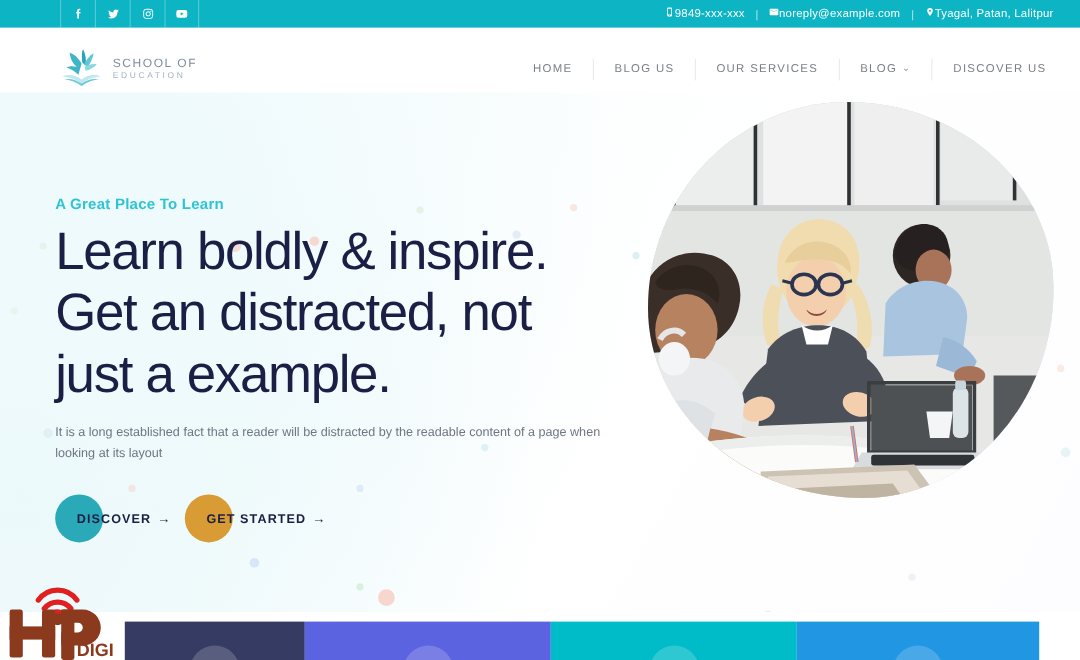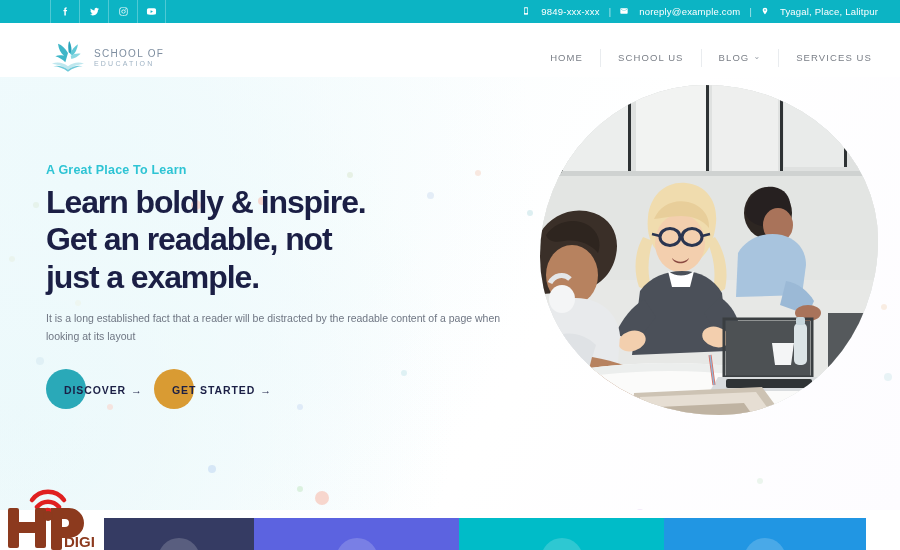--- a/index.html
+++ b/index.html
@@ -31,21 +31,21 @@
   }
   .social-ico:last-child { border-right:1px solid rgba(255,255,255,.28); }
   .social-ico svg { width:11px; height:11px; fill:#fff; }
 
   .contact-group {
     display:flex; align-items:center;
     color:#ffffff;
     font-size:9.5px;
     letter-spacing:.2px;
   }
-  .contact-item { display:flex; align-items:center; gap:11px; white-space:nowrap; }
+  .contact-item { display:flex; align-items:center; gap:0; white-space:nowrap; }
   .contact-item svg { width:8px; height:10px; fill:#fff; }
   .contact-sep { margin:0 9px; color:rgba(255,255,255,.7); font-size:9px; }
 
   
   .header {
     height:54px;
     background:#ffffff;
     display:flex;
     align-items:center;
     justify-content:space-between;
@@ -94,23 +94,23 @@
 
   .hero-copy { position:absolute; left:46px; top:86px; width:480px; }
   .eyebrow {
     font-size:12.5px;
     color:#2ec4d4;
     font-weight:700;
     letter-spacing:.2px;
     margin-bottom:7px;
   }
   .headline {
-    font-size:32px;
+    font-size:44px;
     line-height:1.17;
-    font-weight:700;
+    font-weight:400;
     color:#1b1f45;
     letter-spacing:-1.1px;
     margin-bottom:13px;
   }
   .subcopy {
     font-size:10.5px;
     line-height:1.72;
     color:#6f7683;
     width:468px;
     margin-bottom:22px;
@@ -221,21 +221,21 @@
       </span>
       <span>noreply@example.com</span>
     </div>
     <span class="contact-sep">|</span>
     <div class="contact-item">
       <span>
         <svg viewBox="0 0 24 24">
             <path d="M12 2a7 7 0 0 0-7 7c0 5.2 7 13 7 13s7-7.8 7-13a7 7 0 0 0-7-7zm0 9.5A2.5 2.5 0 1 1 14.5 9 2.5 2.5 0 0 1 12 11.5z"></path>
           </svg>
       </span>
-      <span>Tyagal, Place, Lalitpur</span>
+      <span>Tyagal, Patan, Lalitpur</span>
     </div>
   </div>
 </div>
 
 <div class="header">
 
   <div class="logo">
     <span class="logo-mark">
       <svg viewBox="0 0 60 52">
         <path d="M30 18c-4-7-9-12-15-14 1 8 4 14 9 18-5-1-9-1-13 1 6 2 11 5 15 9z" fill="#3fb6c8"></path>
@@ -250,28 +250,31 @@
       <span class="logo-line1">SCHOOL OF</span>
       <span class="logo-line2">EDUCATION</span>
     </span>
   </div>
 
   <nav class="nav">
     <div class="nav-item">
       <span>HOME</span>
     </div>
     <div class="nav-item">
-      <span>SCHOOL US</span>
+      <span>BLOG US</span>
+    </div>
+    <div class="nav-item">
+      <span>OUR SERVICES</span>
     </div>
     <div class="nav-item">
       <span>BLOG</span>
       <span class="chev">⌄</span>
     </div>
     <div class="nav-item">
-      <span>SERVICES US</span>
+      <span>DISCOVER US</span>
     </div>
   </nav>
 </div>
 
 <div class="hero">
 
   <div id="dot-layer">
       <span class="dot" style="left: 191px; top: 123px; width: 10px; height: 10px; background: rgb(249, 212, 204); opacity: 0.85;"></span>
       <span class="dot" style="left: 258px; top: 120px; width: 8px; height: 8px; background: rgb(246, 207, 198); opacity: 0.8;"></span>
       <span class="dot" style="left: 347px; top: 95px; width: 6px; height: 6px; background: rgb(230, 240, 226); opacity: 0.9;"></span>
@@ -295,21 +298,21 @@
       <span class="dot" style="left: 636px; top: 432px; width: 8px; height: 8px; background: rgb(236, 223, 245); opacity: 0.7;"></span>
       <span class="dot" style="left: 757px; top: 401px; width: 6px; height: 6px; background: rgb(230, 242, 232); opacity: 0.8;"></span>
       <span class="dot" style="left: 881px; top: 227px; width: 6px; height: 6px; background: rgb(247, 232, 220); opacity: 0.8;"></span>
       <span class="dot" style="left: 884px; top: 296px; width: 8px; height: 8px; background: rgb(226, 240, 244); opacity: 0.8;"></span>
     </div>
 
   <div class="hero-copy">
     <div class="eyebrow">A Great Place To Learn</div>
     <h1 class="headline">
       <span>Learn boldly &amp; inspire.</span><br>
-      <span>Get an readable, not</span><br>
+      <span>Get an distracted, not</span><br>
       <span>just a example.</span>
     </h1>
     <p class="subcopy">It is a long established fact that a reader will be distracted by the readable content of a page when looking at its layout</p>
 
     <div class="btn-row">
       <div class="btn" style="left:108px;">
         <span class="btn-blob" id="blob1" style="background: rgb(217, 155, 51);"></span>
         <span class="btn-label">
           <span>GET STARTED</span><span class="btn-arrow">→</span>
         </span>

